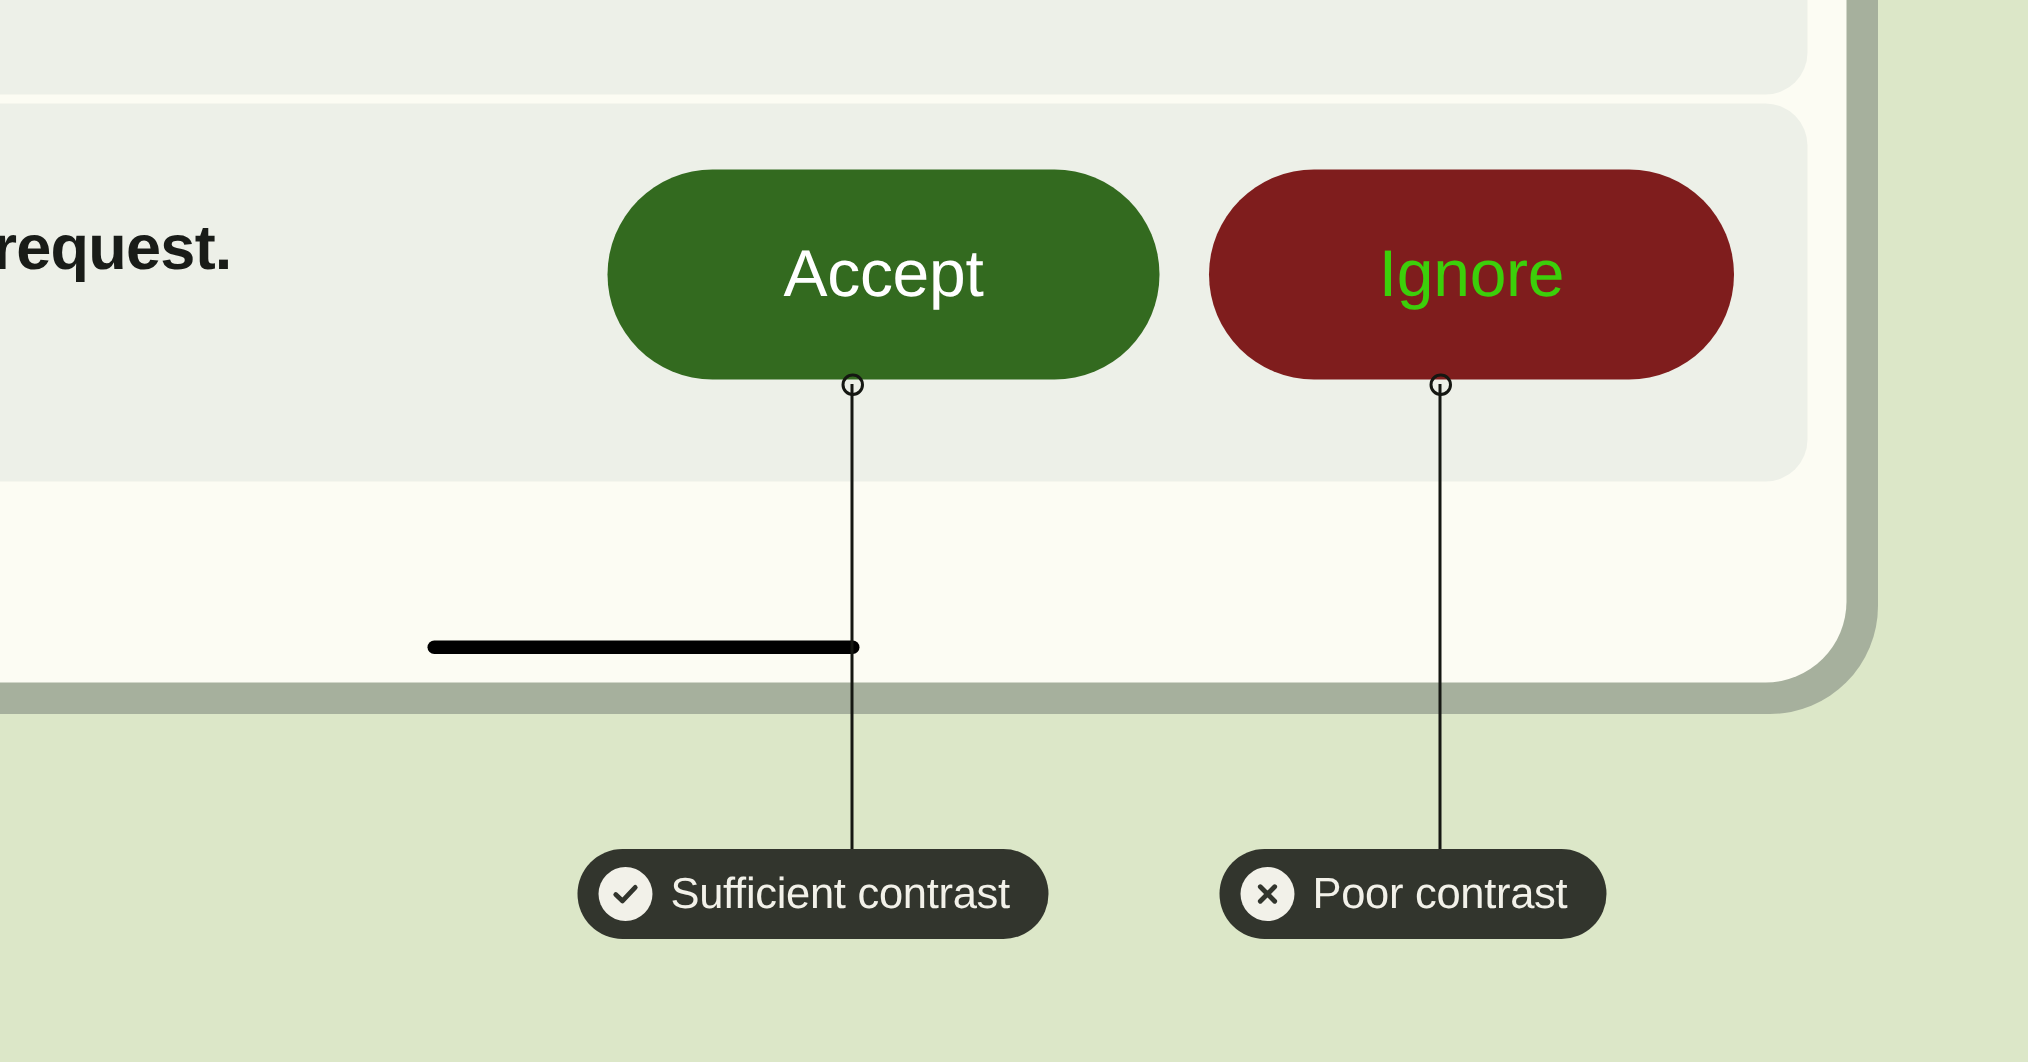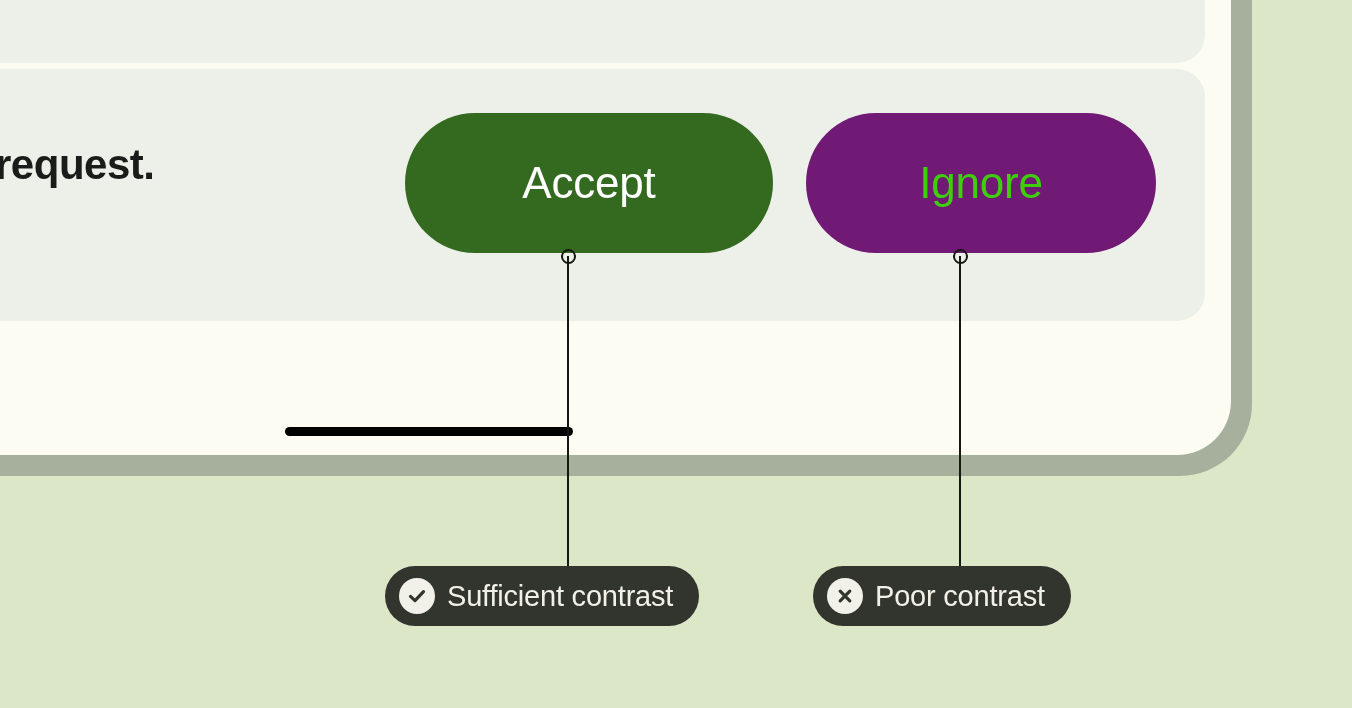--- a/index.html
+++ b/index.html
@@ -89,21 +89,21 @@
   }
   #accept-button {
     left: 1284px;
     width: 368px;
     background: #336a1f;
     color: #ffffff;
   }
   #ignore-button {
     left: 1685px;
     width: 350px;
-    background: #701a75;
+    background: #7f1d1d;
     color: #3ccf0a;
   }
 
   
   #home-indicator {
     position: absolute;
     left: 1164px;
     top: 786px;
     width: 288px;
     height: 9px;

